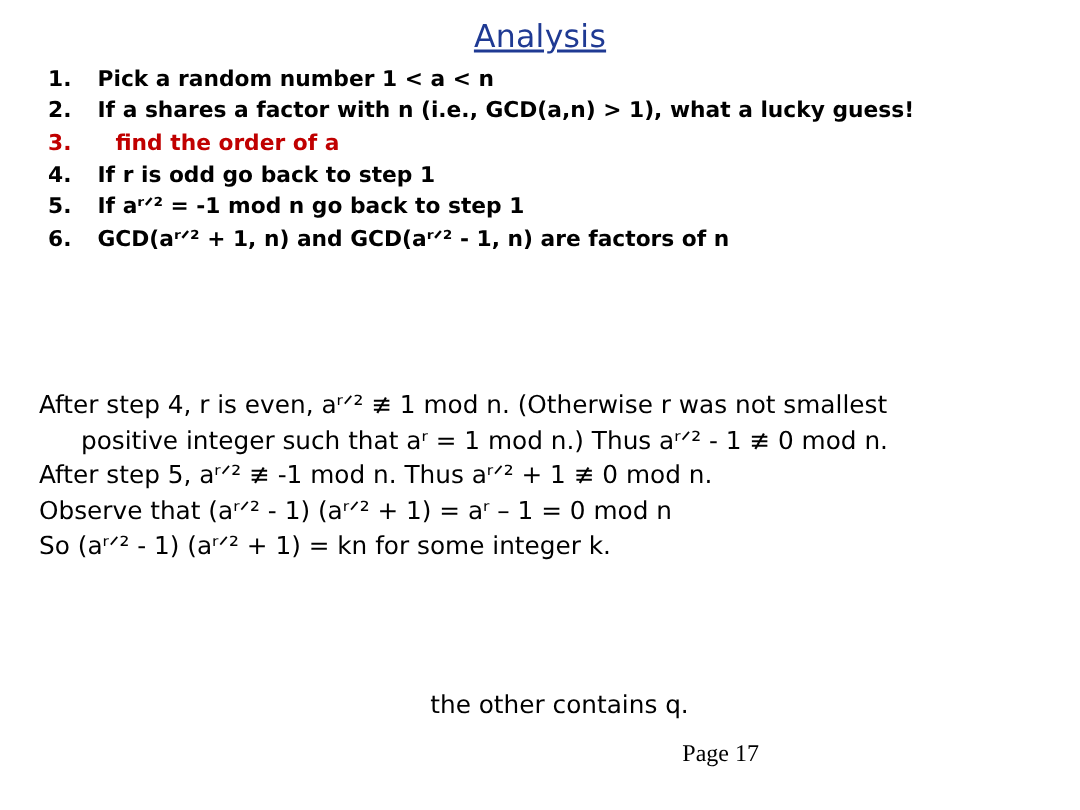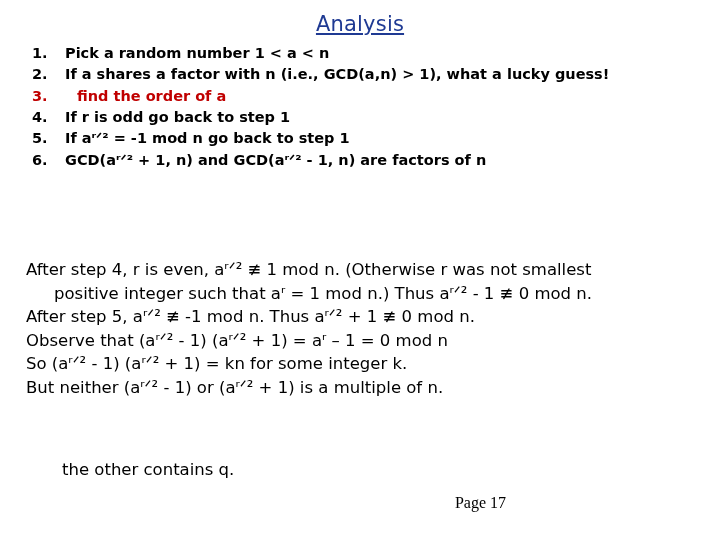--- a/index.html
+++ b/index.html
@@ -86,20 +86,21 @@
     top: 458px;
     left: 34px;
     width: 650px;
     font-size: 16.5px;
     line-height: 1.43;
     color: #000000;
   }
   .conclusion .ind {
     display: block;
     padding-left: 28px;
+    text-align: center;
   }
   
   .page-num {
     position: absolute;
     right: 74px;
     bottom: 28px;
     font-family: Liberation Serif, serif;
     font-size: 16px;
     color: #000000;
   }
@@ -164,23 +165,20 @@
     </p>
     <p>
       <span>After step 5, aʳᐟ² ≢ -1 mod n. Thus aʳᐟ² + 1 ≢  0 mod n.</span>
     </p>
     <p>
       <span>Observe that (aʳᐟ² - 1) (aʳᐟ² + 1) = aʳ – 1 = 0  mod n</span>
     </p>
     <p>
       <span>So (aʳᐟ² - 1) (aʳᐟ² + 1) = kn for some integer k.</span>
     </p>
-    <p>
-      <span>But neither (aʳᐟ² - 1) or (aʳᐟ² + 1) is a multiple of n.</span>
-    </p>
   </div>
 
   <div class="conclusion">
     <span class="ind">the other contains q.</span>
   </div>
 
   <div class="page-num">Page 17</div>
 
 </div>
 

